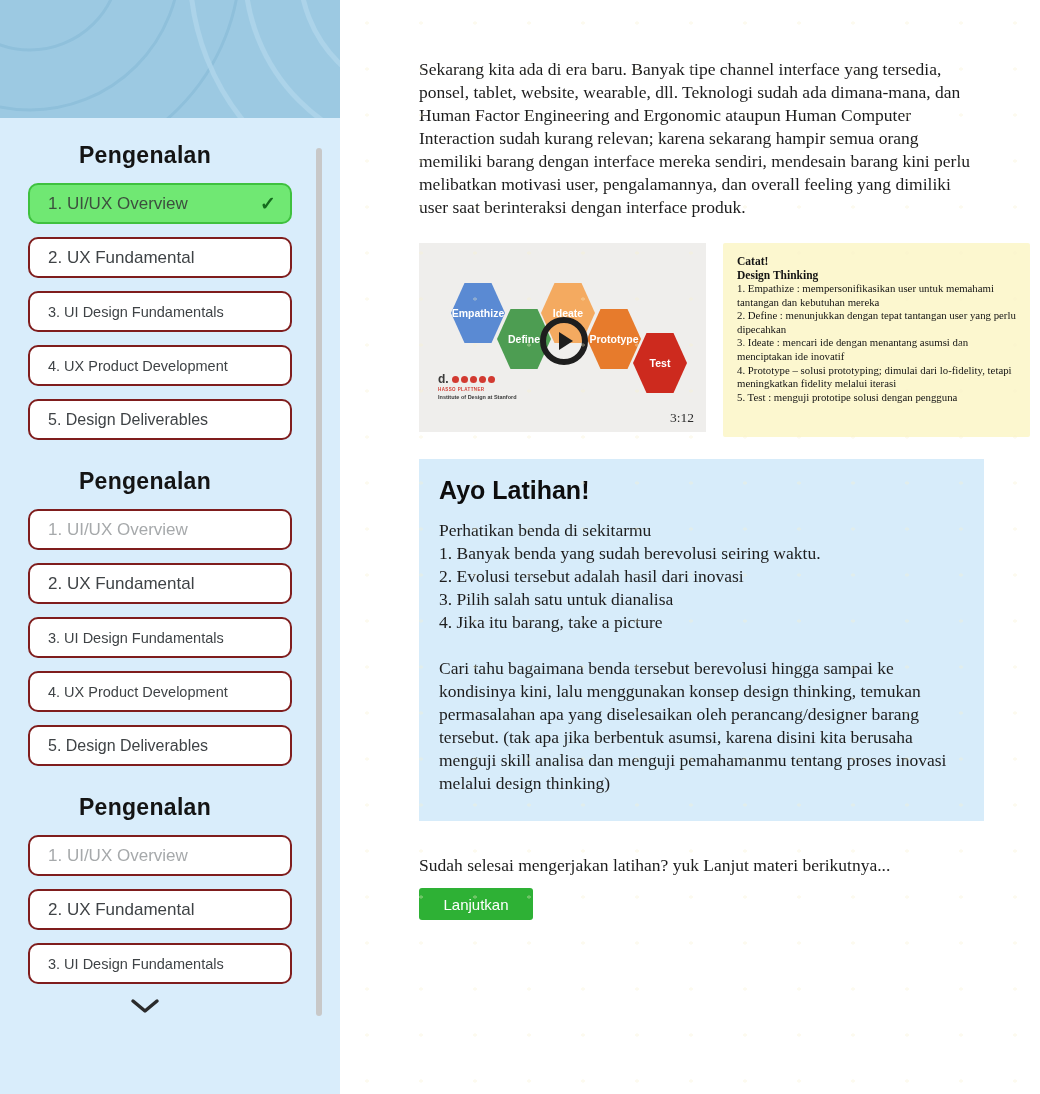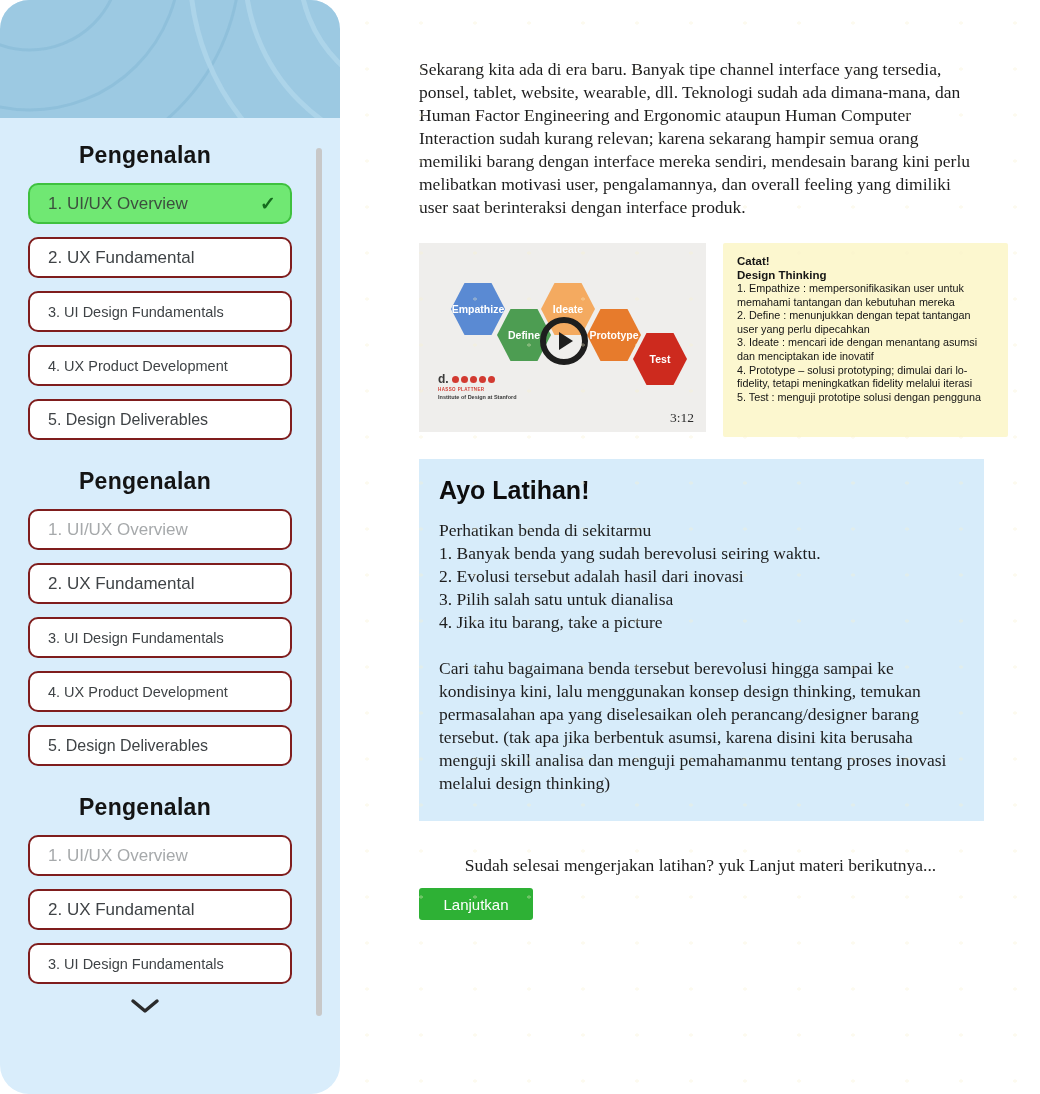--- a/index.html
+++ b/index.html
@@ -2,21 +2,21 @@
 <html><head>
 <meta charset="utf-8">
 <style>
   html,body{margin:0;padding:0;}
   body{width:1040px;height:1094px;overflow:hidden;background:#ffffff;
        font-family:"Liberation Sans",sans-serif;}
   .app{position:relative;width:1040px;height:1094px;display:flex;}
 
   
   .sidebar{position:relative;width:340px;min-width:340px;height:1094px;
-           background:#d9edfb;overflow:hidden;border-radius:29px;}
+           background:#d9edfb;overflow:hidden;}
   .banner{position:absolute;top:0;left:0;width:340px;height:118px;
           background:#9cc9e2;overflow:hidden;}
   .banner svg{display:block;}
   .side-scrollbar{position:absolute;left:316px;top:148px;width:6px;height:868px;
           background:#c8c8c8;border-radius:3px;}
   .groups{position:relative;padding-top:24px;}
   .group-title{font-size:23px;font-weight:bold;color:#141414;text-align:center;
           width:290px;margin:0 0 14px 0;letter-spacing:.3px;height:27px;line-height:27px;}
   .group-title.spaced{margin-top:28px;}
   .item{box-sizing:border-box;width:264px;height:41px;margin:0 0 13px 28px;
@@ -33,55 +33,55 @@
   .content{position:relative;flex:1;background:#ffffff;
            padding:58px 32px 0 79px;box-sizing:border-box;}
   .content::after{content:"";position:absolute;inset:0;pointer-events:none;
       background-image:radial-gradient(rgba(247,240,205,0.8) 1.6px,transparent 2.2px);
       background-size:54px 46px;opacity:.4;}
   .intro{margin:0;width:563px;font-family:"Liberation Serif",serif;
          font-size:17.5px;line-height:23px;color:#1d1d1d;}
 
   .media-row{display:flex;margin-top:24px;}
   .video{position:relative;width:287px;height:189px;background:#efeeec;flex:none;}
-  .hex{position:absolute;width:54px;height:52px;display:flex;align-items:center;
+  .hex{position:absolute;width:54px;height:60px;display:flex;align-items:center;
        justify-content:center;color:#ffffff;font-size:10.5px;font-weight:bold;
        clip-path:polygon(25% 0%,75% 0%,100% 50%,75% 100%,25% 100%,0% 50%);}
   .play{position:absolute;left:121px;top:74px;width:48px;height:48px;
         border:6px solid #1e1e1e;border-radius:50%;box-sizing:border-box;
         display:flex;align-items:center;justify-content:center;cursor:pointer;}
   .play .tri{width:0;height:0;border-left:14px solid #1e1e1e;
         border-top:9px solid transparent;border-bottom:9px solid transparent;
         margin-left:4px;}
   .vlogo{position:absolute;left:19px;top:130px;line-height:1.1;}
   .vlogo .row1{display:flex;align-items:center;}
   .vlogo .dmark{font-size:12px;font-weight:bold;color:#3a3a3a;margin-right:3px;}
   .vlogo .dot{width:7px;height:7px;border-radius:50%;background:#d23a31;
         display:inline-block;margin-right:2px;}
   .vlogo .l1{font-size:4.5px;color:#d23a31;font-weight:bold;letter-spacing:.4px;margin-top:2px;}
   .vlogo .l2{font-size:5.5px;color:#3a3a3a;font-weight:bold;margin-top:1px;}
   .duration{position:absolute;right:12px;bottom:6px;font-family:"Liberation Serif",serif;
         font-size:13.5px;color:#2b2b2b;}
 
-  .note{box-sizing:border-box;width:285px;min-height:194px;margin-left:17px;
+  .note{box-sizing:border-box;width:307px;min-height:194px;margin-left:17px;
         background:#fcf7cf;border-radius:2px;padding:11px 14px 10px 14px;
-        font-family:Liberation Sans, sans-serif;color:#141414;}
+        font-family:Liberation Serif, serif;color:#141414;}
   .note .nt{font-size:11.5px;font-weight:bold;line-height:14px;}
   .note .line{font-size:10.8px;line-height:13.6px;}
 
   .exercise{box-sizing:border-box;width:565px;margin-top:22px;background:#d7ecfa;
         padding:17px 20px 26px 20px;}
   .exercise h2{margin:0;font-size:25px;font-weight:bold;color:#0d0d0d;
         font-family:"Liberation Sans",sans-serif;}
   .exercise .body{font-family:"Liberation Serif",serif;font-size:17.5px;
         line-height:23px;color:#1d1d1d;margin-top:14px;}
   .exercise .para{margin-top:23px;}
 
   .outro{margin:34px 0 0 0;font-family:"Liberation Serif",serif;
-        font-size:17.5px;color:#1d1d1d;width:563px;text-align:center;}
+        font-size:17.5px;color:#1d1d1d;width:563px;}
   .continue{display:block;margin-top:12px;width:114px;height:32px;border:none;
         background:#2eb135;color:#ffffff;font-size:15px;border-radius:3px;
         font-family:"Liberation Sans",sans-serif;cursor:pointer;}
 </style>
 </head>
 <body>
 
 <div class="app">
 
   <aside class="sidebar">

